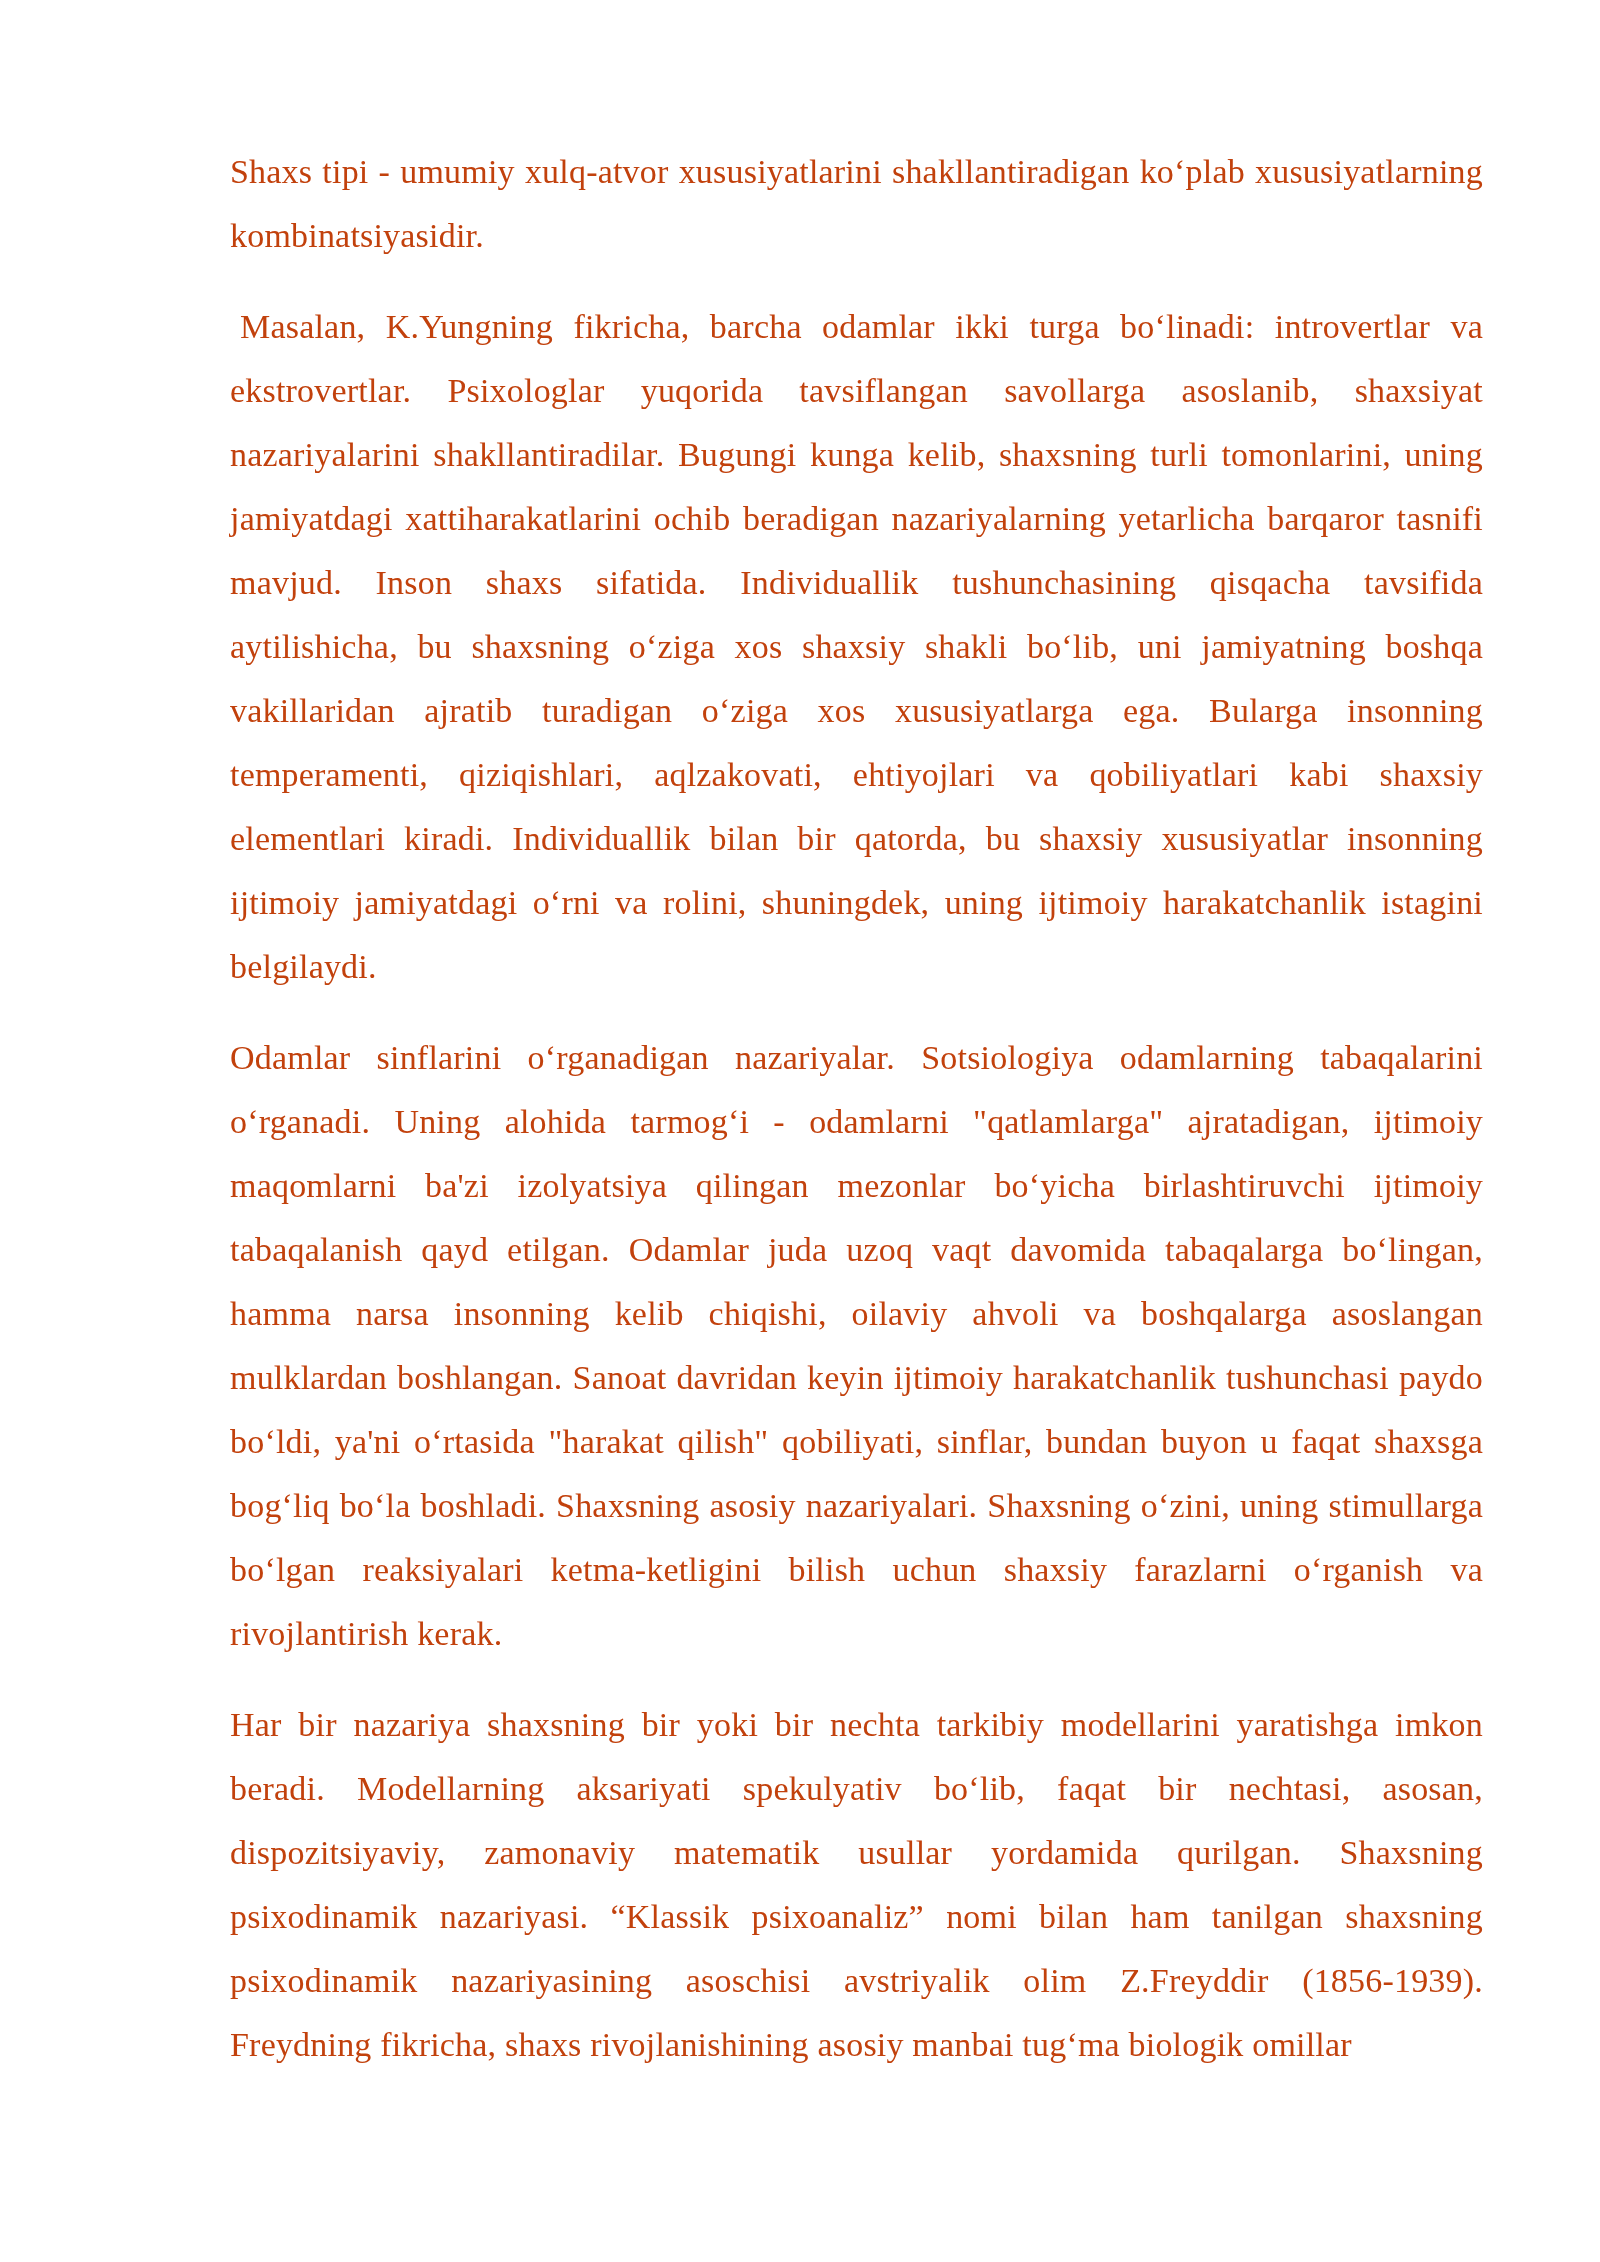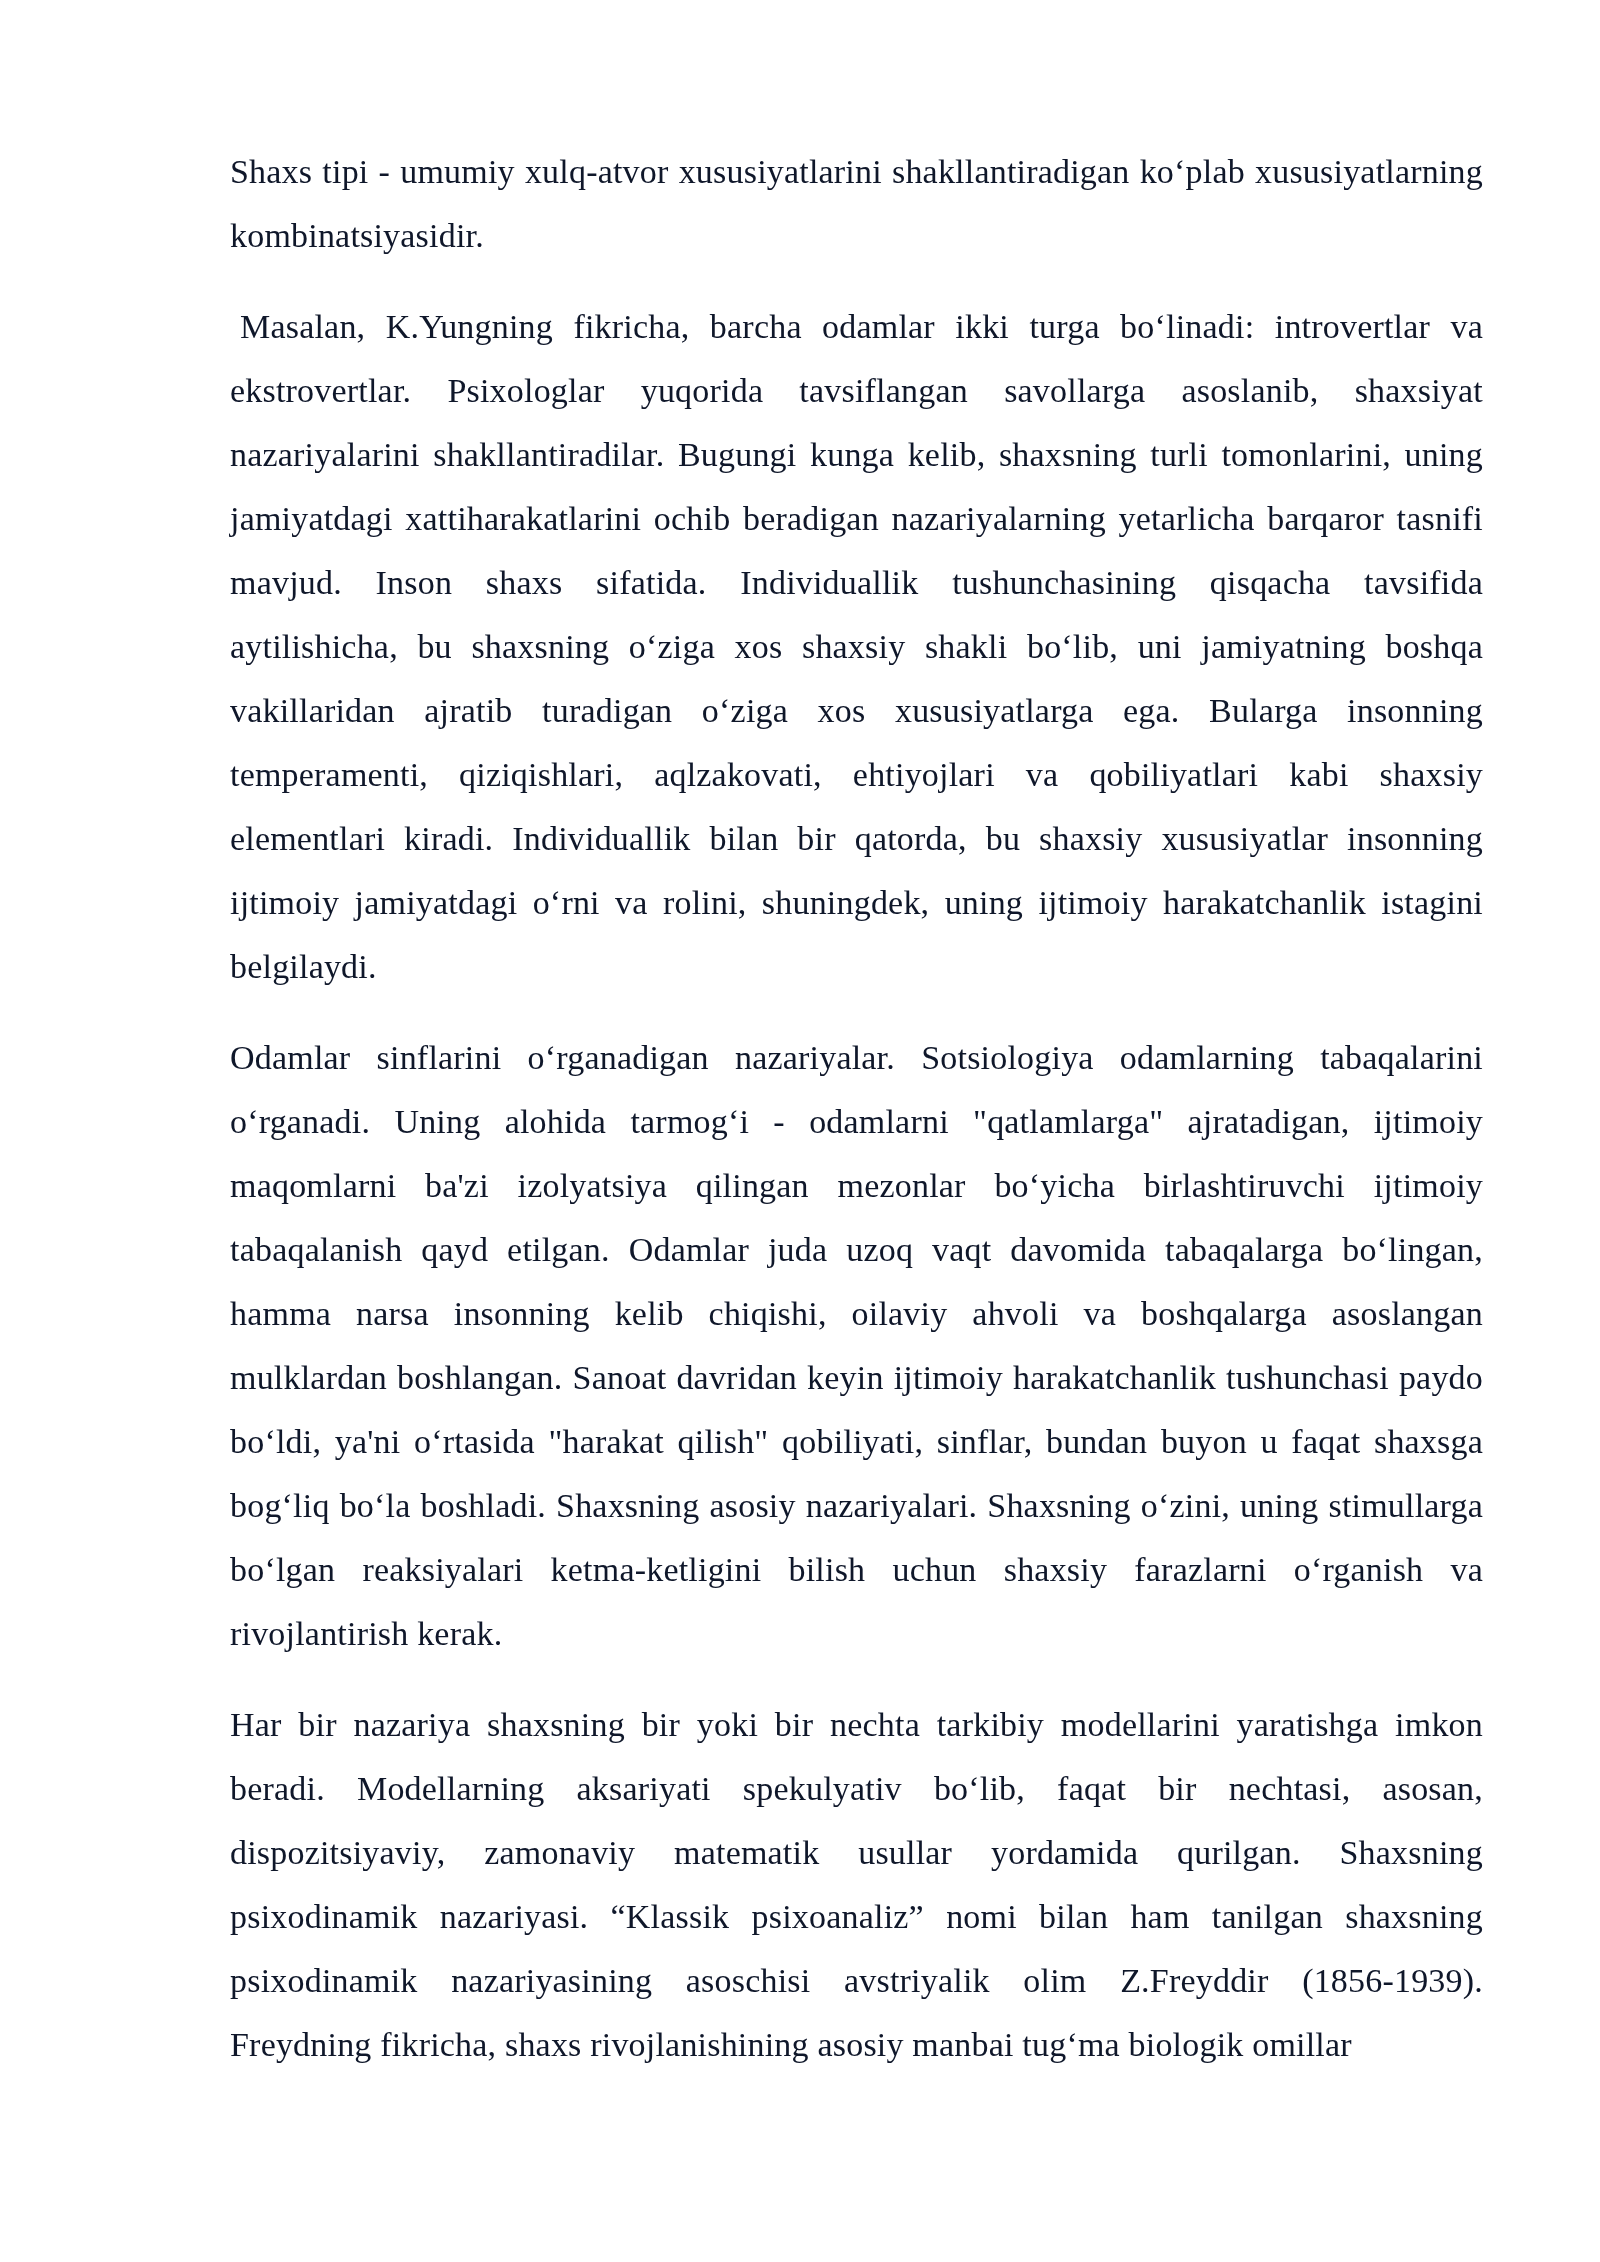--- a/index.html
+++ b/index.html
@@ -14,21 +14,21 @@
     background: #ffffff;
     box-sizing: border-box;
     padding: 140px 117px 0 230px;
     overflow: hidden;
   }
   .doc-body p {
     margin: 0 0 27px 0;
     font-family: "Liberation Serif", "DejaVu Serif", serif;
     font-size: 34px;
     line-height: 64px;
-    color: #0f172a;
+    color: #c2410c;
     text-align: justify;
     text-justify: inter-word;
     letter-spacing: 0.2px;
   }
   .doc-body p.indent {
     text-indent: 10px;
   }
 </style>
 </head>
 <body>

